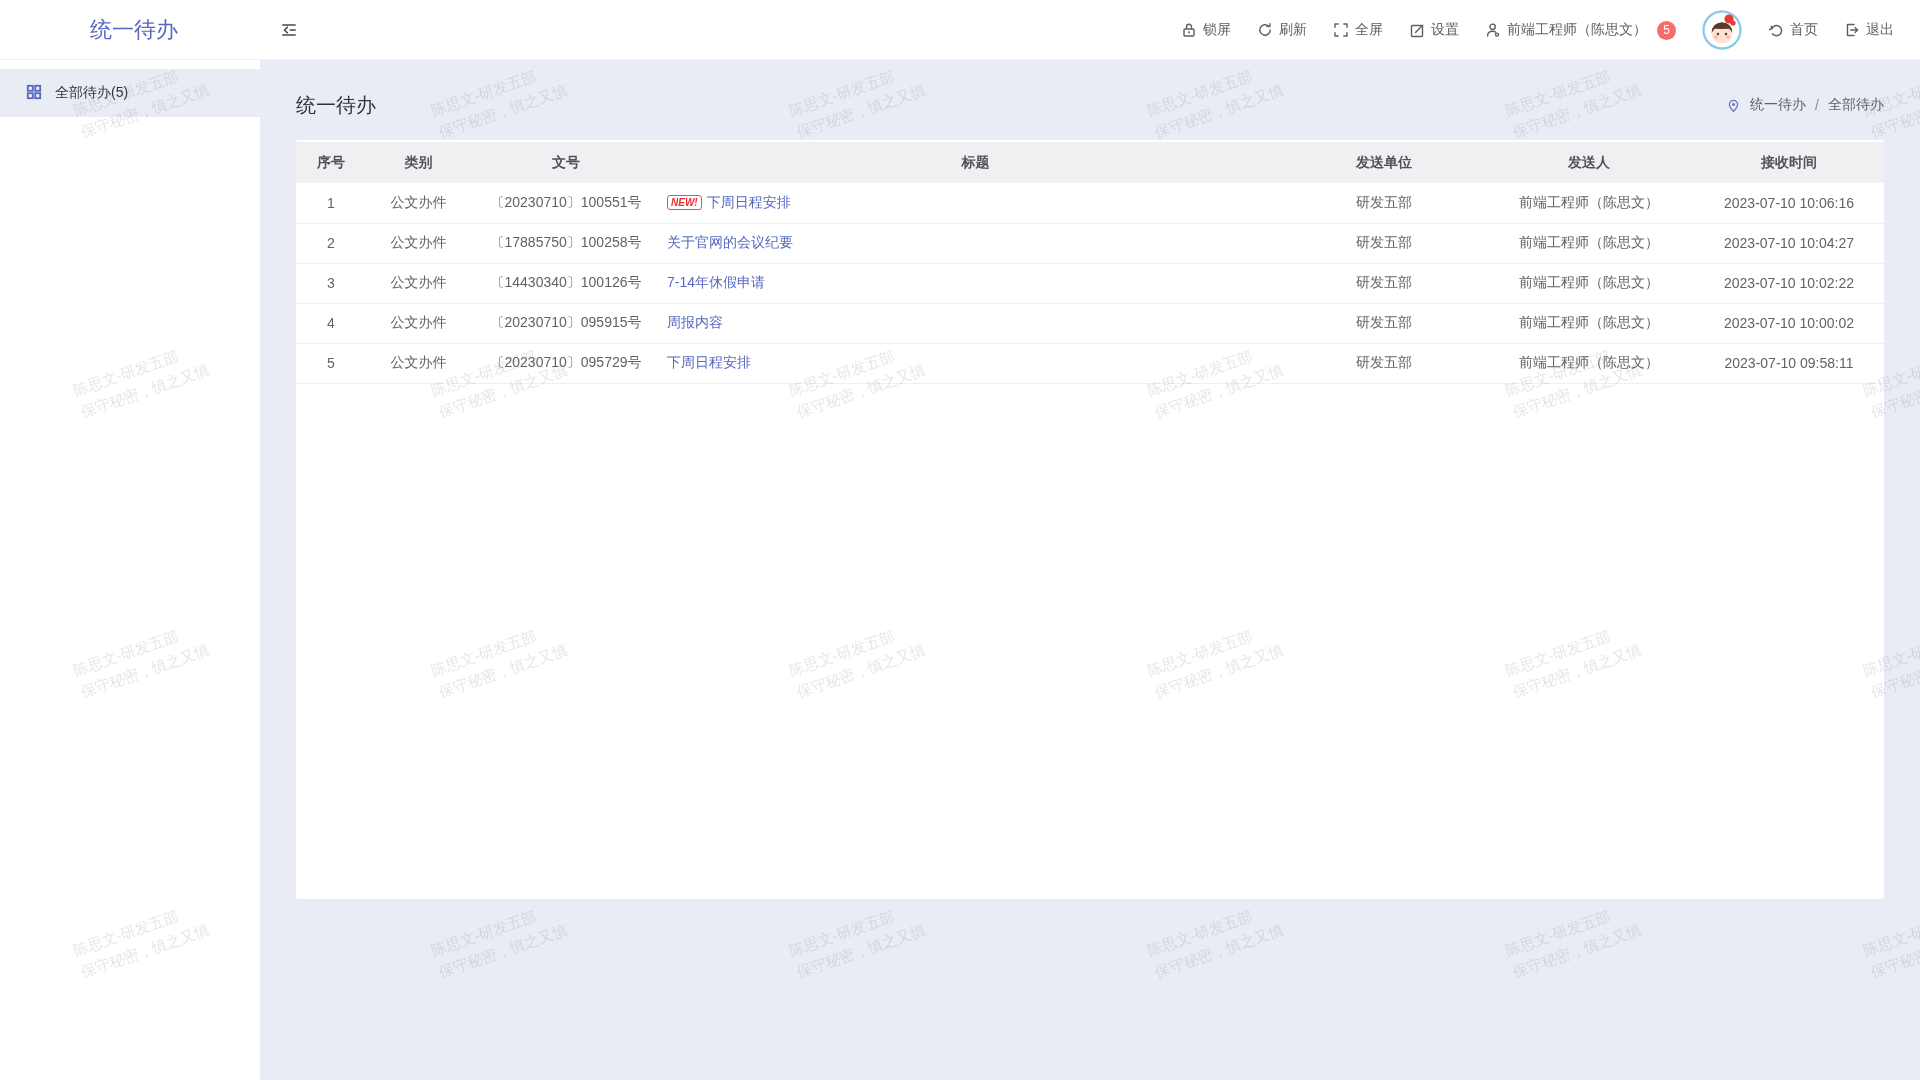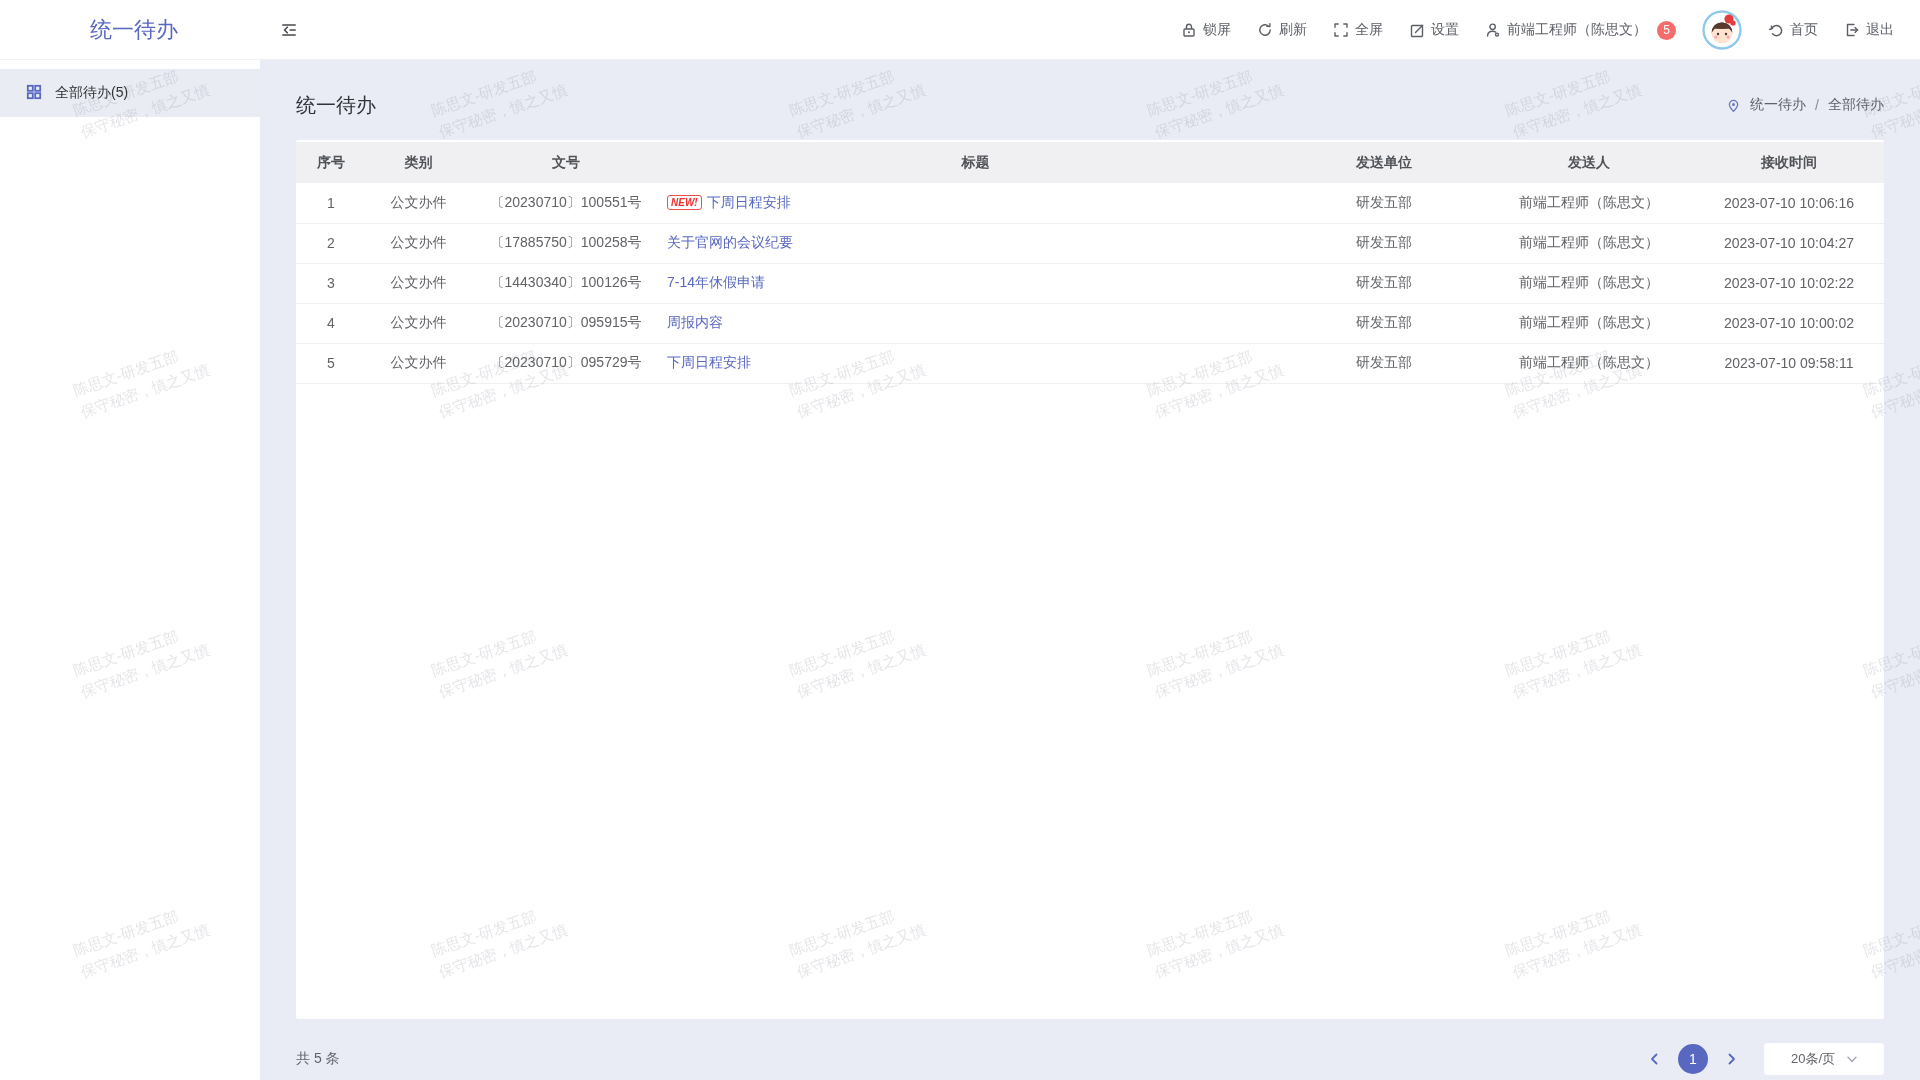--- a/index.html
+++ b/index.html
@@ -35,21 +35,21 @@
   
   .main { position:fixed; top:60px; left:260px; right:0; bottom:0;
     background:#eaecf5; padding:0 36px; }
   .page-head { padding-top:28px; height:62px; display:flex;
     align-items:center; justify-content:space-between; }
   .page-title { font-size:20px; color:#2f3237; }
   .breadcrumb { display:flex; align-items:center; gap:9px; font-size:14px; color:#5f6269; }
   .breadcrumb .root { cursor:pointer; }
   .crumb-sep { color:#8a8d93; }
 
-  .card { margin-top:18px; background:#fff; border-radius:2px; height:879px;
+  .card { margin-top:18px; background:#fff; border-radius:2px; height:759px;
     padding-top:2px; overflow:hidden; }
   table { width:100%; border-collapse:collapse; font-size:14px; color:#606266; }
   thead th { background:#f0f0f2; height:41px; font-weight:bold; color:#4f5257;
     text-align:center; }
   thead th.col-title { text-align:center; padding-left:6px; }
   tbody td { height:40px; border-bottom:1px solid #f0f0f3; text-align:center; }
   tbody td.title-cell { text-align:left; padding-left:6px; }
   .doc-link { color:#5868c0; text-decoration:none; cursor:pointer;margin-top:36px; }
   .new-badge { display:inline-block; border:1px solid #f24d4d; color:#f03030;
     font-size:10px; font-weight:bold; font-style:italic; line-height:13px;
@@ -270,44 +270,20 @@
             <td>〔20230710〕095729号</td>
             <td class="title-cell"><a class="doc-link">下周日程安排</a></td>
             <td>研发五部</td>
             <td>前端工程师（陈思文）</td>
             <td>2023-07-10 09:58:11</td>
           </tr>
         </tbody>
     </table>
   </div>
 
-  <div class="footer-bar">
-    <div class="total-text">共 5 条</div>
-    <div class="pager">
-      <div class="pg-arrow">
-        <svg width="14" height="14" viewBox="0 0 14 14" fill="none" stroke="currentColor" stroke-width="1.8" stroke-linecap="round" stroke-linejoin="round">
-            <polyline points="8.5 2.5 4 7 8.5 11.5"></polyline>
-          </svg>
-      </div>
-      <div class="pg-num">1</div>
-      <div class="pg-arrow">
-        <svg width="14" height="14" viewBox="0 0 14 14" fill="none" stroke="currentColor" stroke-width="1.8" stroke-linecap="round" stroke-linejoin="round">
-            <polyline points="5.5 2.5 10 7 5.5 11.5"></polyline>
-          </svg>
-      </div>
-      <div class="page-size">
-        <span>20条/页</span>
-        <span style="display:flex;">
-          <svg width="10" height="7" viewBox="0 0 10 7" fill="none" stroke="#a8abb2" stroke-width="1.5" stroke-linecap="round" stroke-linejoin="round">
-              <polyline points="1 1.2 5 5.4 9 1.2"></polyline>
-            </svg>
-        </span>
-      </div>
-    </div>
-  </div>
 </div>
 
 <div class="watermarks">
     <div class="wm" style="left: 70px; top: 100px;">
       <div>陈思文-研发五部</div>
       <div>保守秘密，慎之又慎</div>
     </div>
     <div class="wm" style="left: 428px; top: 100px;">
       <div>陈思文-研发五部</div>
       <div>保守秘密，慎之又慎</div>

